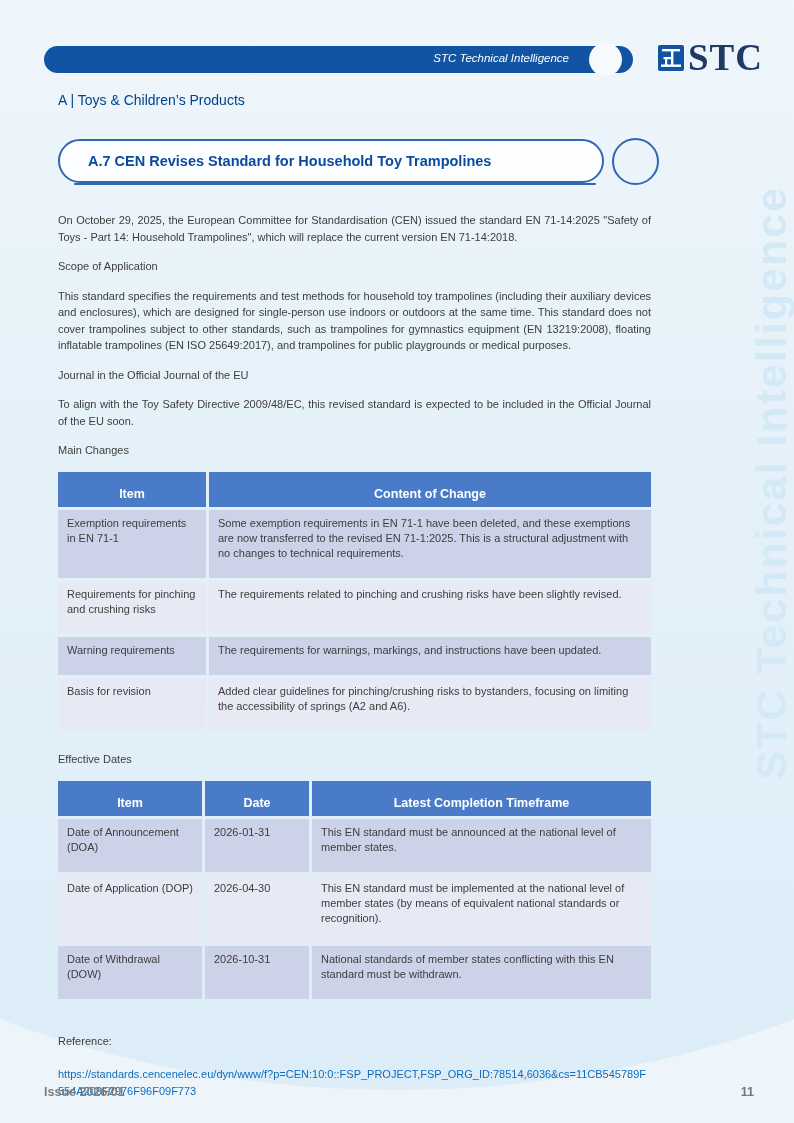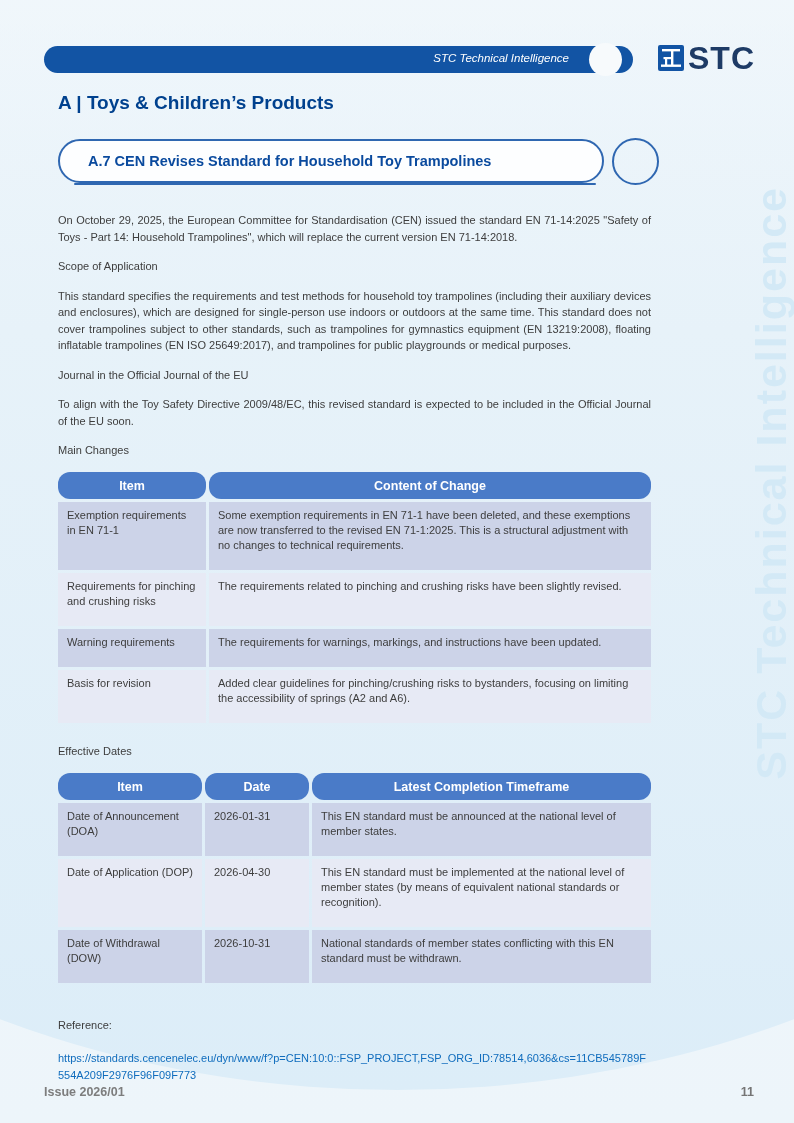--- a/index.html
+++ b/index.html
@@ -22,43 +22,43 @@
   }
   
   .banner { position:absolute; left:44px; top:46px; width:589px; height:27px;
     background:#1254a4; border-radius:14px; z-index:2; }
   .banner-text { position:absolute; right:64px; top:6px; color:#ffffff;
     font-style:italic; font-size:11.5px; }
   .banner-notch { position:absolute; right:11px; top:-3px; width:33px; height:33px;
     border-radius:50%; background:#f7fafc; }
   .logo { position:absolute; left:658px; top:45px; display:flex; align-items:center; gap:4px; z-index:2; }
   .logo-seal { width:26px; height:26px; display:block; }
-  .logo-text { font-size:32px; font-weight:900; color:#1e3b66; letter-spacing:1px; line-height:26px; }
+  .logo-text { font-size:37px; font-weight:900; color:#1e3b66; letter-spacing:1px; line-height:26px;font-family:Liberation Serif, serif; }
   
   .section-title { position:absolute; left:58px; top:92px; z-index:2;
-    font-size:19px; font-weight:bold; color:#00418e; }
+    font-size:14px; font-weight:normal; color:#00418e; }
   .pill { position:absolute; left:58px; top:139px; width:546px; height:44px; z-index:3;
     background:#fdfeff; border:2px solid #2f67b1; border-radius:22px;
     display:flex; align-items:center; padding-left:28px; }
   .pill-label { font-size:14.5px; font-weight:bold; color:#0a4a9e;text-align:center; }
   .pill-underline { position:absolute; left:74px; top:183px; width:522px; height:2px;
     background:#2f67b1; border-radius:2px; z-index:2; }
   .deco-circle { position:absolute; left:612px; top:138px; width:47px; height:47px;
     border:2px solid #2f67b1; border-radius:50%; z-index:2; }
   
   .content { position:absolute; left:58px; top:212px; width:593px; z-index:2;
     font-size:11px; line-height:16.5px; color:#3d3d3d; }
   .para { text-align:justify; margin-bottom:13px; }
   .label { margin-bottom:13px; }
   
   .tbl { display:grid; gap:3px; margin-bottom:14px; }
   .tbl-main { grid-template-columns:148px 1fr; }
   .tbl-dates { grid-template-columns:144px 104px 1fr; }
   .th { background:#4a7bc8; color:#ffffff; font-weight:bold; font-size:12.5px;
-    text-align:center; padding:6px 6px 5px;border-radius:12px; }
+    text-align:center; padding:14px 6px 5px; }
   .td { padding:6px 9px 17px; line-height:15px; }
   .row-odd { background:#ccd3e8; }
   .row-even { background:#e7eaf5; }
   .ref-label { margin-top:34px; margin-bottom:16px; }
   .ref-link { color:#0f6cbd; word-break:break-all;
     display:inline-block; line-height:17px; cursor:pointer; }
   
   .footer-issue { position:absolute; left:44px; top:1085px; z-index:2;
     font-size:12.5px; font-weight:bold; color:#7d7d7d; }
   .footer-page { position:absolute; right:40px; top:1085px; z-index:2;

